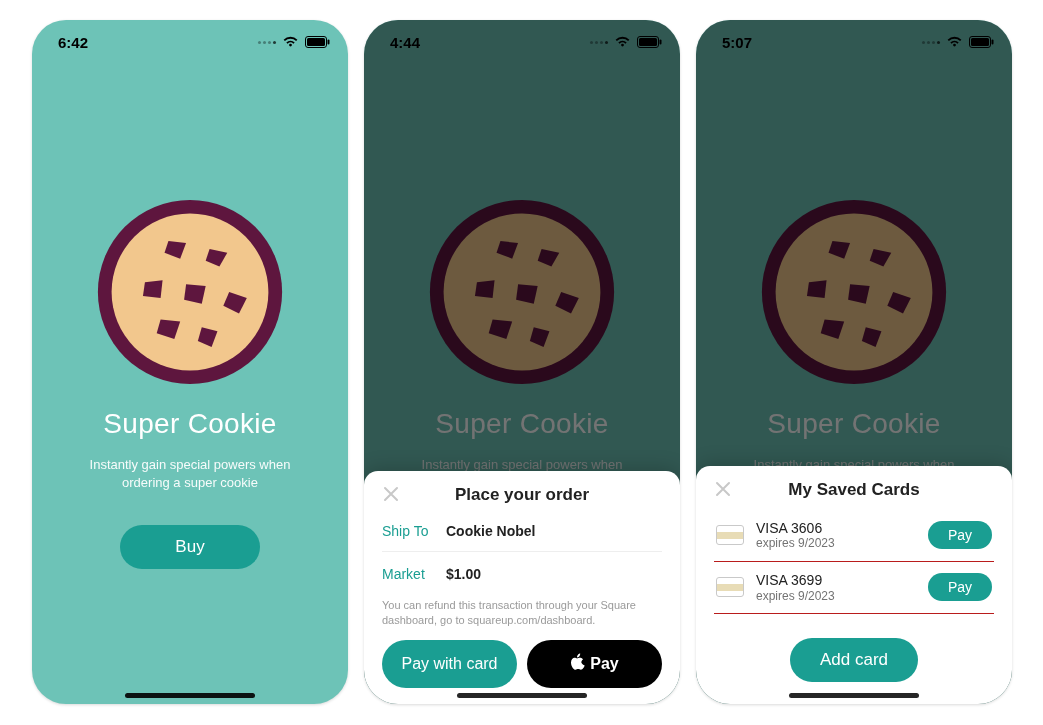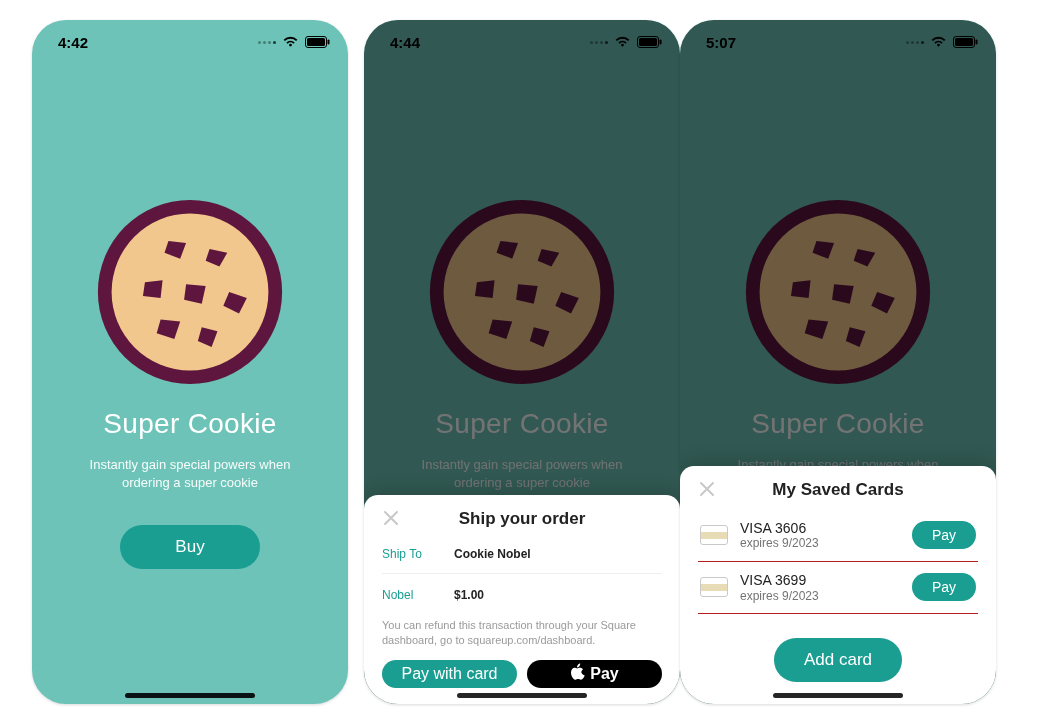--- a/index.html
+++ b/index.html
@@ -29,21 +29,21 @@
     position:absolute;
     top:20px;
     width:316px; height:684px;
     border-radius:34px;
     overflow:hidden;
     background:var(--teal-bg);
     box-shadow: 0 1px 3px rgba(0,0,0,0.15);
   }
   .phone.p1 { left:32px; }
   .phone.p2 { left:364px; }
-  .phone.p3 { left:680px; }
+  .phone.p3 { left:696px; }
 
   
   .status {
     height:44px;
     display:flex; align-items:center; justify-content:space-between;
     padding:0 18px 0 26px;
     font-size:15px; font-weight:600; color:#000;
   }
   .status-right { display:flex; align-items:center; gap:6px; }
   .dots { display:flex; gap:2px; }
@@ -98,31 +98,31 @@
   }
   .close-x {
     width:20px; height:20px; color:#c8c8c8;
     flex:0 0 auto;
   }
   .sheet-title {
     flex:1; text-align:center; font-size:17px; font-weight:700;
     margin-left:-20px; 
   }
 
-  .order-row { display:flex; gap:14px; font-size:12px; padding:8px 0; }
+  .order-row { display:flex; gap:6px; font-size:14px; padding:8px 0; }
   .order-label { color:var(--teal-text); width:58px; flex:0 0 58px; font-weight:500; }
   .order-value { font-weight:700; }
   .order-sub { font-weight:400; color:#6d6d6d; line-height:1.35; margin-top:2px; }
   .divider { height:1px; background:#eee; margin:4px 0 6px 0; }
   .refund-note { font-size:11px; color:#9a9a9a; line-height:1.35; margin:8px 0 12px 0; }
 
   .pay-row { display:flex; gap:10px; }
   .pill-btn {
     flex:1; border:none; border-radius:26px;
-    height:28px; font-size:16px; font-weight:500;
+    height:48px; font-size:16px; font-weight:500;
     display:flex; align-items:center; justify-content:center;
   }
   .pill-teal { background:var(--teal-dark); color:#fff; }
   .pill-black { background:#000; color:#fff; }
   .apple-logo { margin-right:4px; }
 
   
   .card-row {
     display:flex; align-items:center; gap:12px;
     padding:10px 2px;
@@ -157,21 +157,21 @@
   }
   .home-indicator.light { background:#000; opacity:.85; }
 </style>
 </head>
 <body>
 
 <div class="canvas">
 
   <div class="phone p1">
     <div class="status">
-      <span>4:42</span>
+      <span>6:42</span>
       <div class="status-right">
         <span class="dots">
             <span></span>
             <span></span>
             <span></span>
             <span></span>
           </span>
         <span class="wifi">
           <svg width="17" height="12" viewBox="0 0 17 12">
               <path d="M8.5 10.5a1.4 1.4 0 100-2.8 1.4 1.4 0 000 2.8zM4.3 6.4a6 6 0 018.4 0l-1.3 1.3a4.2 4.2 0 00-5.8 0L4.3 6.4zM1.6 3.7a9.8 9.8 0 0113.8 0l-1.3 1.3a8 8 0 00-11.2 0L1.6 3.7z" fill="#000"></path>
@@ -258,32 +258,32 @@
 
     <div class="overlay"></div>
 
     <div class="sheet">
       <div class="sheet-header">
         <span class="close-x">
           <svg width="18" height="18" viewBox="0 0 18 18">
               <path d="M3 3l12 12M15 3L3 15" stroke="#c8c8c8" stroke-width="2" stroke-linecap="round"></path>
             </svg>
         </span>
-        <div class="sheet-title">Ship your order</div>
+        <div class="sheet-title">Place your order</div>
       </div>
 
       <div class="order-row">
         <div class="order-label">Ship To</div>
         <div>
           <div class="order-value">Cookie Nobel</div>
         </div>
       </div>
       <div class="divider"></div>
       <div class="order-row">
-        <div class="order-label">Nobel</div>
+        <div class="order-label">Market</div>
         <div class="order-value">$1.00</div>
       </div>
 
       <div class="refund-note">You can refund this transaction through your Square dashboard, go to squareup.com/dashboard.</div>
 
       <div class="pay-row">
         <button class="pill-btn pill-teal">Pay with card</button>
         <button class="pill-btn pill-black">
           <span class="apple-logo">
             <svg width="16" height="18" viewBox="0 0 16 18" fill="#fff">

